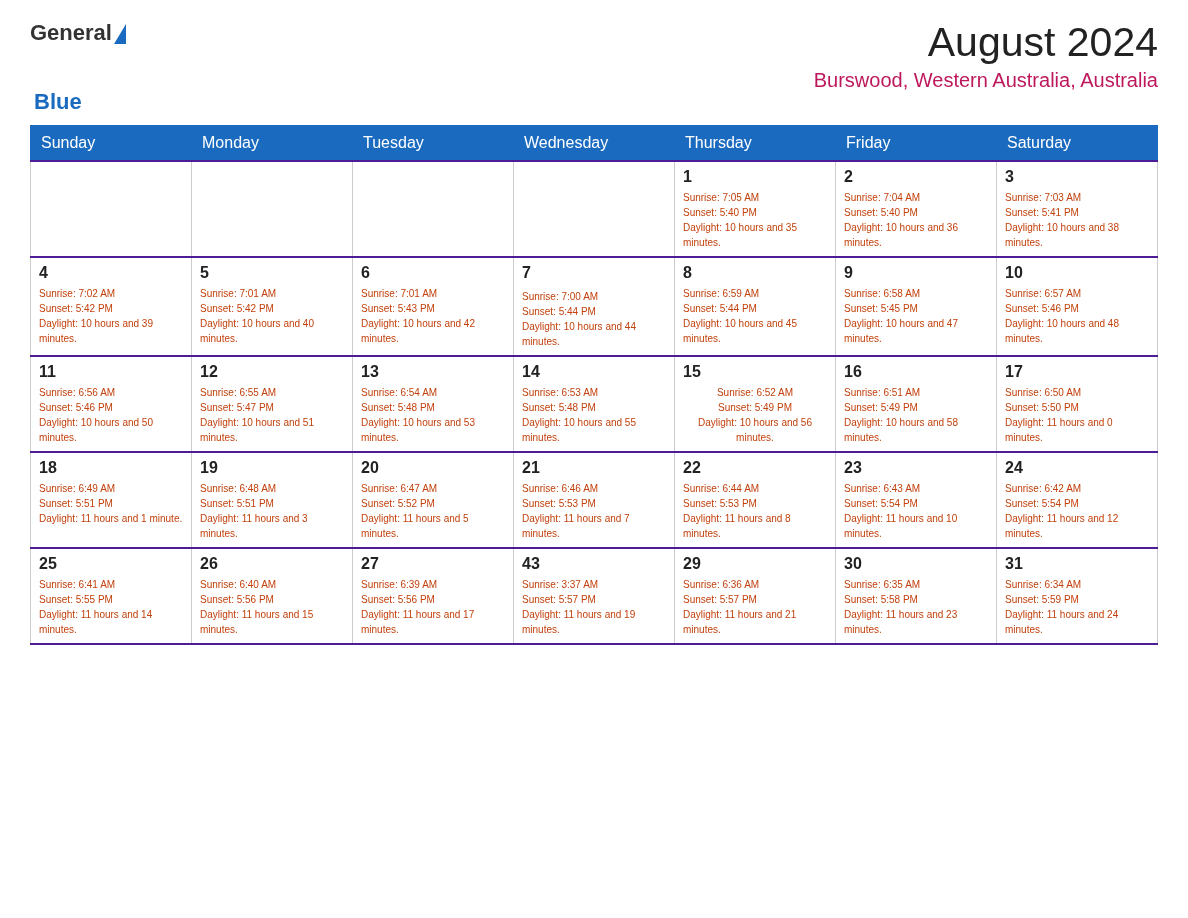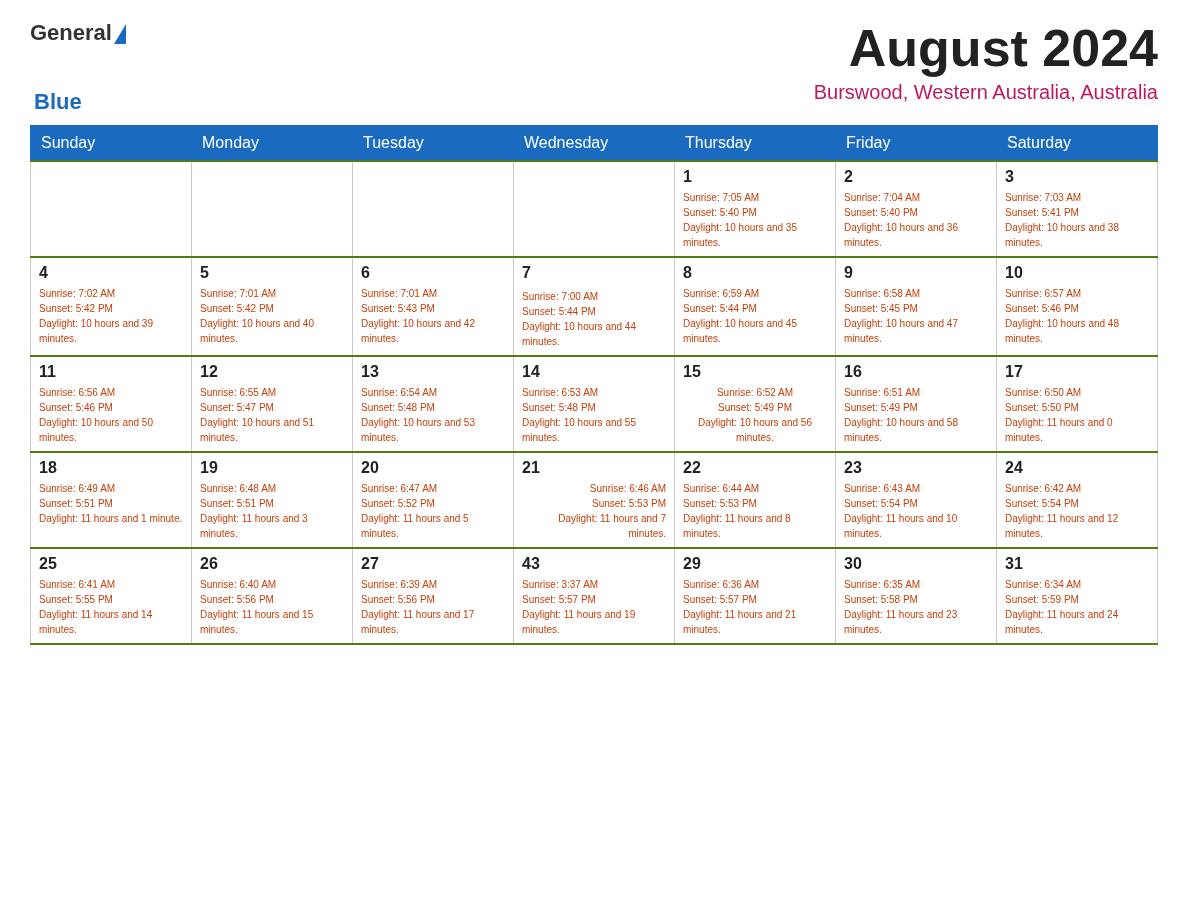--- a/index.html
+++ b/index.html
@@ -26,22 +26,22 @@
       height: 0;
       border-left: 12px solid transparent;
       border-bottom: 20px solid #1a6bbf;
       margin-left: 2px;
       margin-bottom: -2px;
     }
     .title-section {
       text-align: right;
     }
     .month-title {
-      font-size: 52px;
-      font-weight: 700;
+      font-size: 41px;
+      font-weight: 400;
       color: #222;
       line-height: 1.1;
     }
     .location {
       font-size: 20px;
       color: #be185d;
       margin-top: 4px;
     }
     .calendar {
       width: 100%;
@@ -60,21 +60,21 @@
     .calendar td {
       vertical-align: top;
       border: 1px solid #ccc;
       padding: 6px 8px;
       width: 14.28%;
       min-height: 110px;
       font-size: 13px;
       color: #222;
     }
     .calendar tr {
-      border-bottom: 2px solid #4d7c0f;
+      border-bottom: 2px solid #4c1d95;
     }
     .day-number {
       font-size: 16px;
       font-weight: bold;
       color: #222;
       display: block;
       margin-bottom: 4px;
     }
     .day-info {
       font-size: 10px;
@@ -257,21 +257,21 @@
 Daylight: 11 hours and 3 minutes.</div>
         </td>
         <td>
           <span class="day-number">20</span>
           <div class="day-info" style="white-space: pre-line;">Sunrise: 6:47 AM
 Sunset: 5:52 PM
 Daylight: 11 hours and 5 minutes.</div>
         </td>
         <td>
           <span class="day-number">21</span>
-          <div class="day-info" style="white-space: pre-line; text-align: right;">Sunrise: 6:46 AM
+          <div class="day-info" style="white-space: pre-line;">Sunrise: 6:46 AM
 Sunset: 5:53 PM
 Daylight: 11 hours and 7 minutes.</div>
         </td>
         <td>
           <span class="day-number">22</span>
           <div class="day-info" style="white-space: pre-line;">Sunrise: 6:44 AM
 Sunset: 5:53 PM
 Daylight: 11 hours and 8 minutes.</div>
         </td>
         <td>

